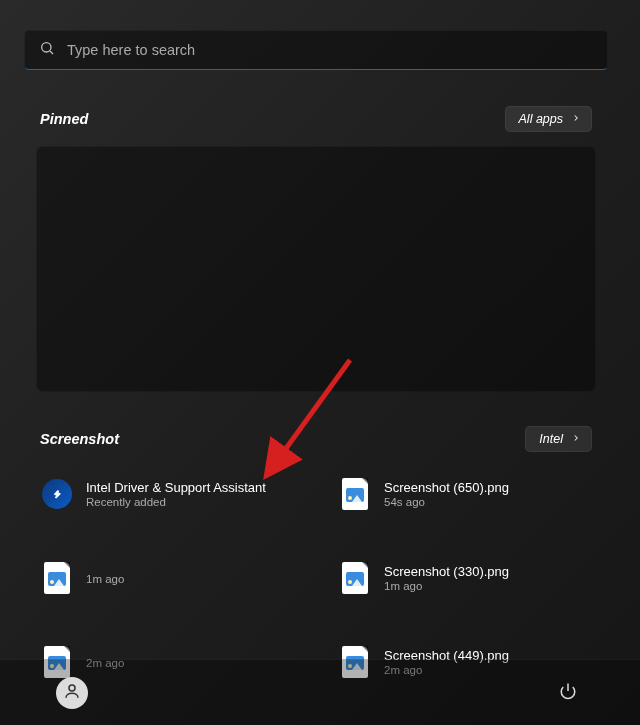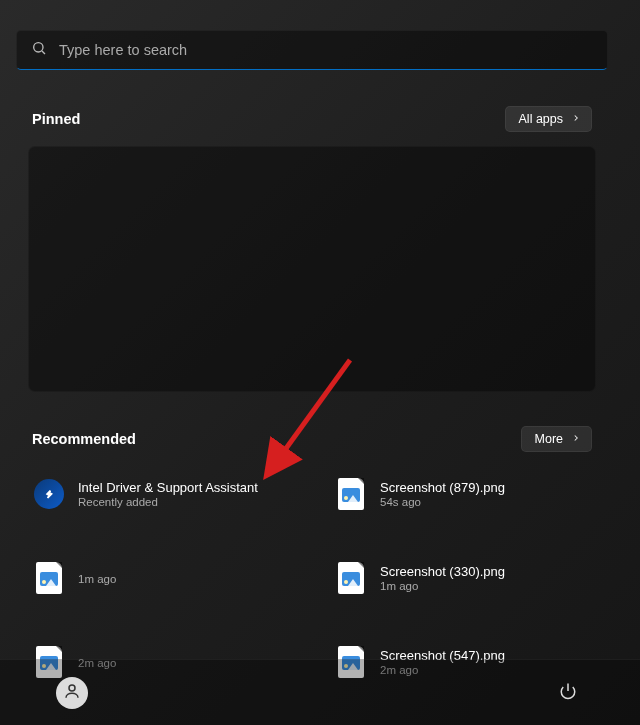--- a/index.html
+++ b/index.html
@@ -6,21 +6,21 @@
     body {
       width: 640px;
       height: 725px;
       background: linear-gradient(135deg, #2a2a2a 0%, #1e1e1e 50%, #161616 100%);
       font-family: 'Segoe UI', -apple-system, sans-serif;
       color: #fff;
       overflow: hidden;
       position: relative;
     }
     .container {
-      padding: 30px 32px 0 16px;
+      padding: 30px 32px 0 24px;
     }
     .search-box {
       background: rgba(0, 0, 0, 0.4);
       border: 1px solid rgba(255, 255, 255, 0.05);
       border-bottom: 1px solid rgba(0, 120, 215, 0.9);
       border-radius: 5px;
       height: 40px;
       display: flex;
       align-items: center;
       padding: 0 14px;
@@ -37,20 +37,21 @@
     }
     .search-box input::placeholder {
       color: #aaa;
     }
     .section-header {
       display: flex;
       justify-content: space-between;
       align-items: center;
       padding: 0 16px;
       margin-bottom: 14px;
+      font-style: italic;
     }
     .section-title {
       font-size: 14.5px;
       font-weight: 600;
       color: #fff;
     }
     .pill-button {
       background: rgba(255, 255, 255, 0.09);
       border: 1px solid rgba(255, 255, 255, 0.06);
       border-radius: 5px;
@@ -214,23 +215,23 @@
         <svg width="10" height="10" viewBox="0 0 24 24" fill="none" stroke="#fff" stroke-width="2.5">
             <polyline points="9 18 15 12 9 6"></polyline>
           </svg>
       </span>
     </div>
   </div>
 
   <div class="pinned-area"></div>
 
   <div class="section-header">
-    <div class="section-title">Recommended</div>
+    <div class="section-title">Screenshot</div>
     <div class="pill-button">
-      <span>More</span>
+      <span>Intel</span>
       <span>
         <svg width="10" height="10" viewBox="0 0 24 24" fill="none" stroke="#fff" stroke-width="2.5">
             <polyline points="9 18 15 12 9 6"></polyline>
           </svg>
       </span>
     </div>
   </div>
 
   <div class="recommended-grid" id="rec-grid">
       <div class="rec-item">
@@ -248,21 +249,21 @@
       </div>
       <div class="rec-item">
         <div class="rec-icon">
           <div class="file-icon-bg">
             <div class="file-icon-img">
               <div class="mtn"></div>
             </div>
           </div>
         </div>
         <div class="rec-text">
-          <div class="rec-title-text">Screenshot (879).png</div>
+          <div class="rec-title-text">Screenshot (650).png</div>
           <div class="rec-sub">54s ago</div>
         </div>
       </div>
       <div class="rec-item">
         <div class="rec-icon">
           <div class="file-icon-bg">
             <div class="file-icon-img">
               <div class="mtn"></div>
             </div>
           </div>
@@ -298,21 +299,21 @@
       </div>
       <div class="rec-item">
         <div class="rec-icon">
           <div class="file-icon-bg">
             <div class="file-icon-img">
               <div class="mtn"></div>
             </div>
           </div>
         </div>
         <div class="rec-text">
-          <div class="rec-title-text">Screenshot (547).png</div>
+          <div class="rec-title-text">Screenshot (449).png</div>
           <div class="rec-sub">2m ago</div>
         </div>
       </div>
     </div>
 </div>
 
 <div class="taskbar">
   <div class="user-avatar">
     <span>
       <svg width="18" height="18" viewBox="0 0 24 24" fill="none" stroke="#333" stroke-width="2">

